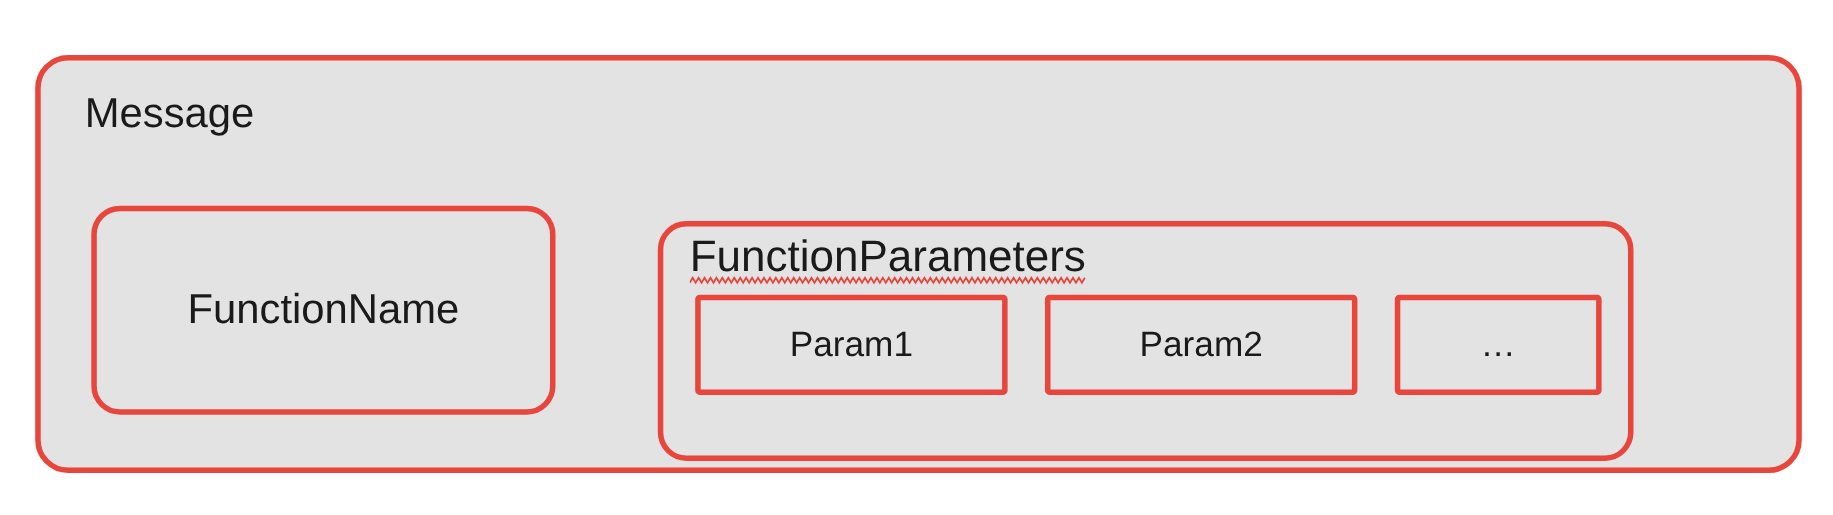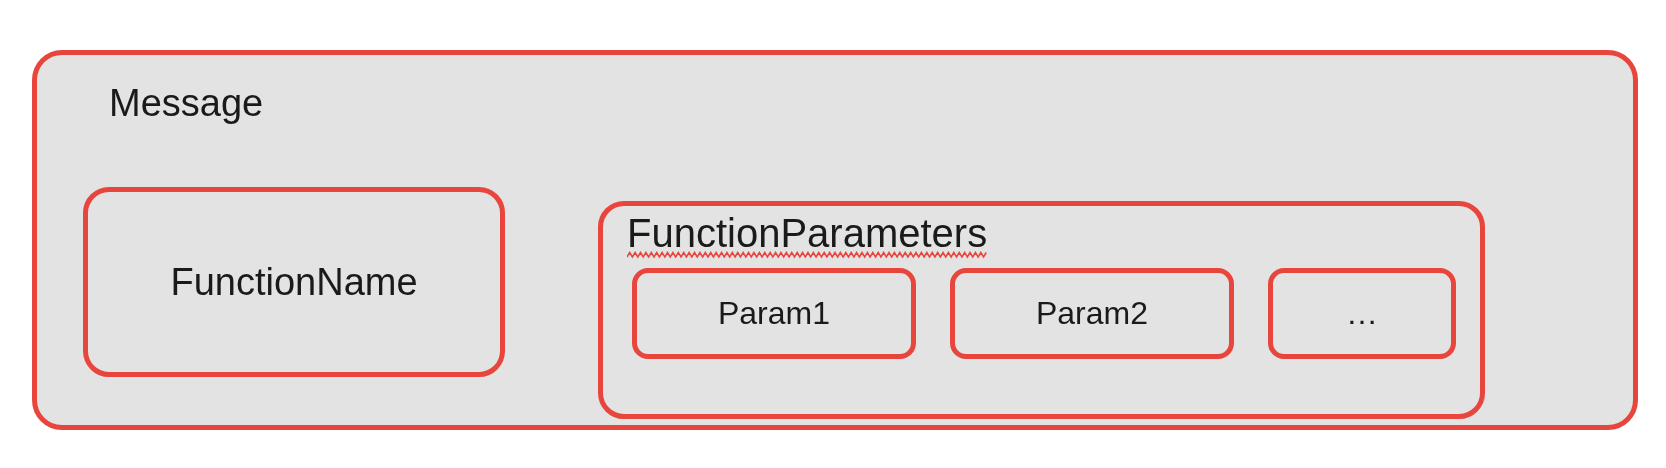--- a/index.html
+++ b/index.html
@@ -35,21 +35,20 @@
   }
 
   .message-title {
     position: absolute;
     left: 40px;
     top: 26px;
     font-size: 38px;
     line-height: 44px;
     color: #1a1a1a;
     white-space: nowrap;
-    margin-left: 32px;
   }
 
   
   .function-name-box {
     position: absolute;
     left: 46px;
     top: 132px;
     width: 422px;
     height: 190px;
     box-sizing: border-box;
@@ -109,21 +108,21 @@
     height: 86px;
     display: flex;
     align-items: center;
     gap: 34px;
   }
   .param-chip {
     box-sizing: border-box;
     height: 91px;
     background: #e3e3e3;
     border: 5px solid #e8453c;
-    border-radius: 16px;
+    border-radius: 4px;
     display: flex;
     align-items: center;
     justify-content: center;
   }
   .param-chip.wide { width: 284px; }
   .param-chip.narrow { width: 188px; }
   .param-label {
     font-size: 32px;
     line-height: 36px;
     color: #1a1a1a;

